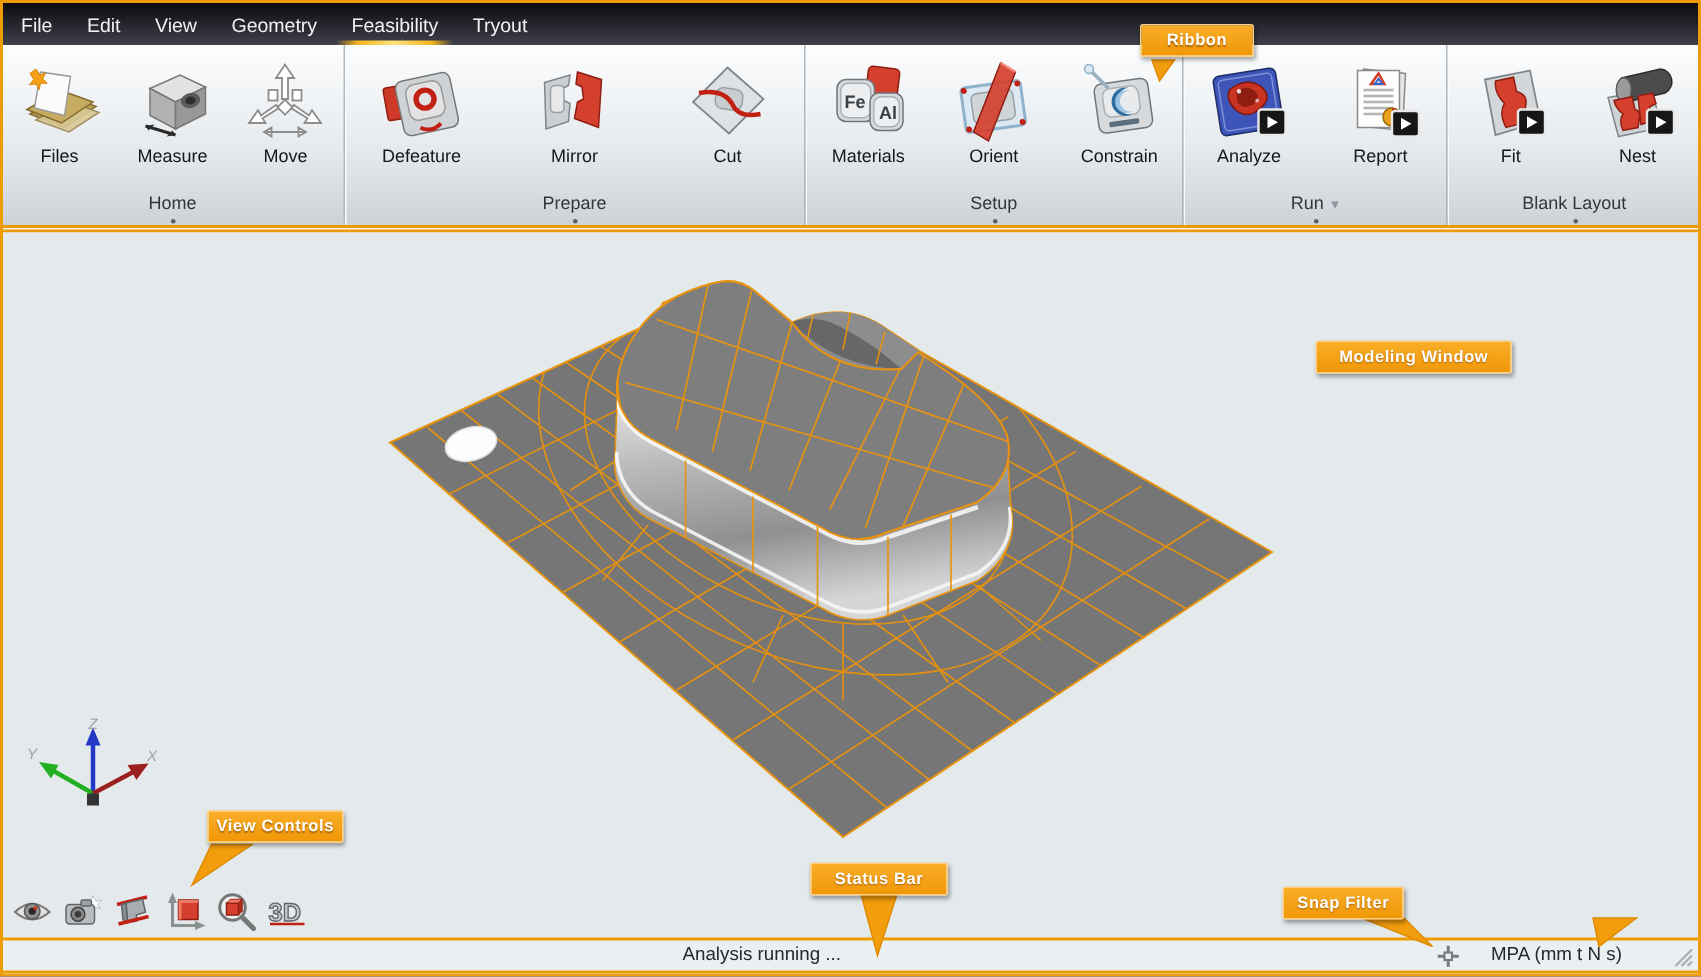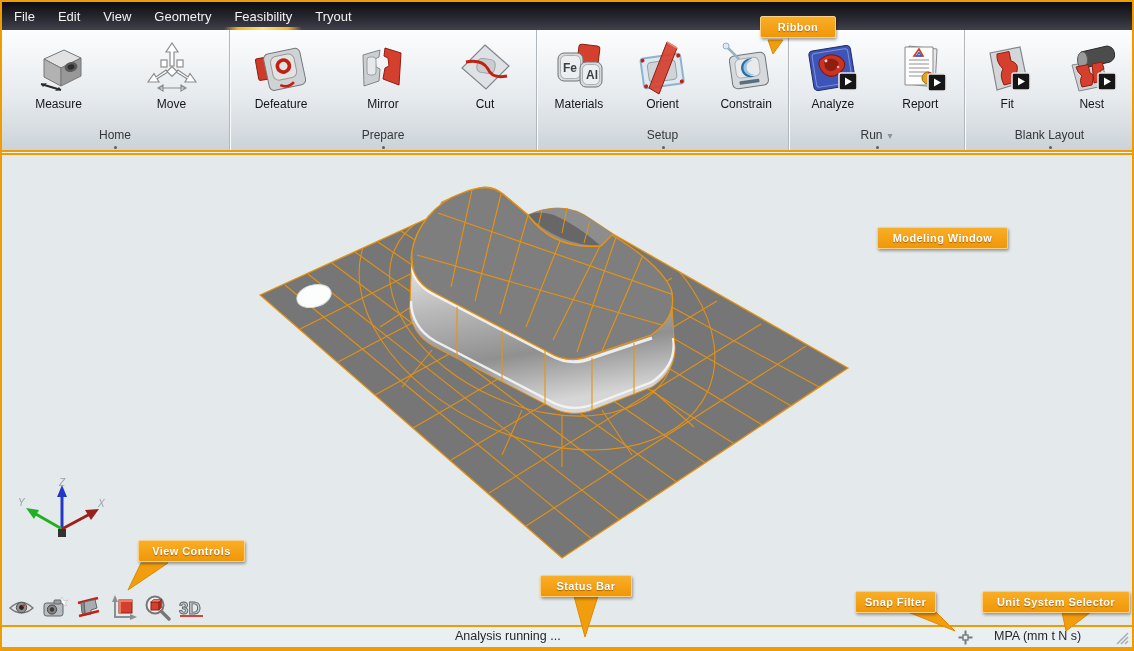--- a/index.html
+++ b/index.html
@@ -90,20 +90,30 @@
     <span class="menu-item">View</span>
     <span class="menu-item">Geometry</span>
     <span class="menu-item active">Feasibility</span>
     <span class="menu-item">Tryout</span>
   </div>
 
   <div class="ribbon">
 
     <div class="rgroup" style="left:0;width:226px">
       <div class="ritems">
+        <div class="ritem">
+          <svg class="ricon" viewBox="0 0 56 56">
+            <path d="M8,36 L30,23 L52,31 L31,45 Z" fill="#b89a55" stroke="#826a2e" stroke-width="1"></path>
+            <path d="M12,40 L33,27 L54,35 L34,48 Z" fill="#d9c994" stroke="#9a8750" stroke-width="1" opacity=".9"></path>
+            <path d="M6,33 L28,20 L50,28 L29,42 Z" fill="#c7ab61" stroke="#826a2e" stroke-width="1"></path>
+            <path d="M15,8 L35,11 L31,37 L11,32 Z" fill="#fbfbfb" stroke="#9a9a9a" stroke-width="1"></path>
+            <path d="M12,6 l2.5,4 4,-1.5 -2,4 3,3 -4.5,0 -1,4.5 -2,-4 -4.5,0.5 3,-3.5 -2.5,-4 z" fill="#f5a017" stroke="#d07f05" stroke-width=".6"></path>
+          </svg>
+          <span class="rlabel">Files</span>
+        </div>
         <div class="ritem">
           <svg class="ricon" viewBox="0 0 56 56">
             <path d="M13,19 L33,10 L50,18 L30,28 Z" fill="#e2e2e2" stroke="#777" stroke-width="1"></path>
             <path d="M13,19 L30,28 L30,46 L13,37 Z" fill="#b2b2b2" stroke="#777" stroke-width="1"></path>
             <path d="M30,28 L50,18 L50,36 L30,46 Z" fill="#989898" stroke="#777" stroke-width="1"></path>
             <ellipse cx="40" cy="27" rx="6.5" ry="5" fill="#5b5b5b" transform="rotate(-14 40 27)"></ellipse>
             <ellipse cx="40" cy="27" rx="3.5" ry="2.6" fill="#2e2e2e" transform="rotate(-14 40 27)"></ellipse>
             <path d="M10,44 L30,50" stroke="#2a2a2a" stroke-width="2"></path>
             <path d="M10,44 l6,-1 -4,4 z M30,50 l-6,1 4,-4 z" fill="#2a2a2a"></path>
           </svg>
@@ -415,30 +425,29 @@
   <svg class="tail" style="left:764px;top:36px" width="22" height="18">
     <polygon points="2,2 17,2 7,16" fill="#f29d0d" stroke="#e08a00" stroke-width="1"></polygon>
   </svg>
   <div class="callout" style="left:758px;top:14px;width:76px">Ribbon</div>
 
   <div class="callout" style="left:875px;top:225px;width:131px">Modeling Window</div>
 
   <svg class="tail" style="left:122px;top:560px" width="46" height="30">
     <polygon points="17,1 44,1 4,28" fill="#f29d0d" stroke="#e08a00" stroke-width="1"></polygon>
   </svg>
-  <div class="callout" style="left:136px;top:538px;width:107px">View Controls</div>
+  <div class="callout" style="left:136px;top:538px;width:91px">View Controls</div>
 
   <svg class="tail" style="left:568px;top:593px" width="32" height="44">
     <polygon points="4,1 28,1 15,42" fill="#f29d0d" stroke="#e08a00" stroke-width="1"></polygon>
   </svg>
   <div class="callout" style="left:538px;top:573px;width:92px">Status Bar</div>
 
   <svg class="tail" style="left:903px;top:609px" width="54" height="23">
     <polygon points="3,1 31,1 50,20" fill="#f29d0d" stroke="#e08a00" stroke-width="1"></polygon>
   </svg>
   <div class="callout" style="left:853px;top:589px;width:81px">Snap Filter</div>
 
   <svg class="tail" style="left:1056px;top:609px" width="36" height="23">
     <polygon points="4,1 33,1 8,20" fill="#f29d0d" stroke="#e08a00" stroke-width="1"></polygon>
   </svg>
-  <div class="callout" style="left:980px;top:589px;width:148px">Unit System Selector</div>
 
 </div>
 
 </body></html>

